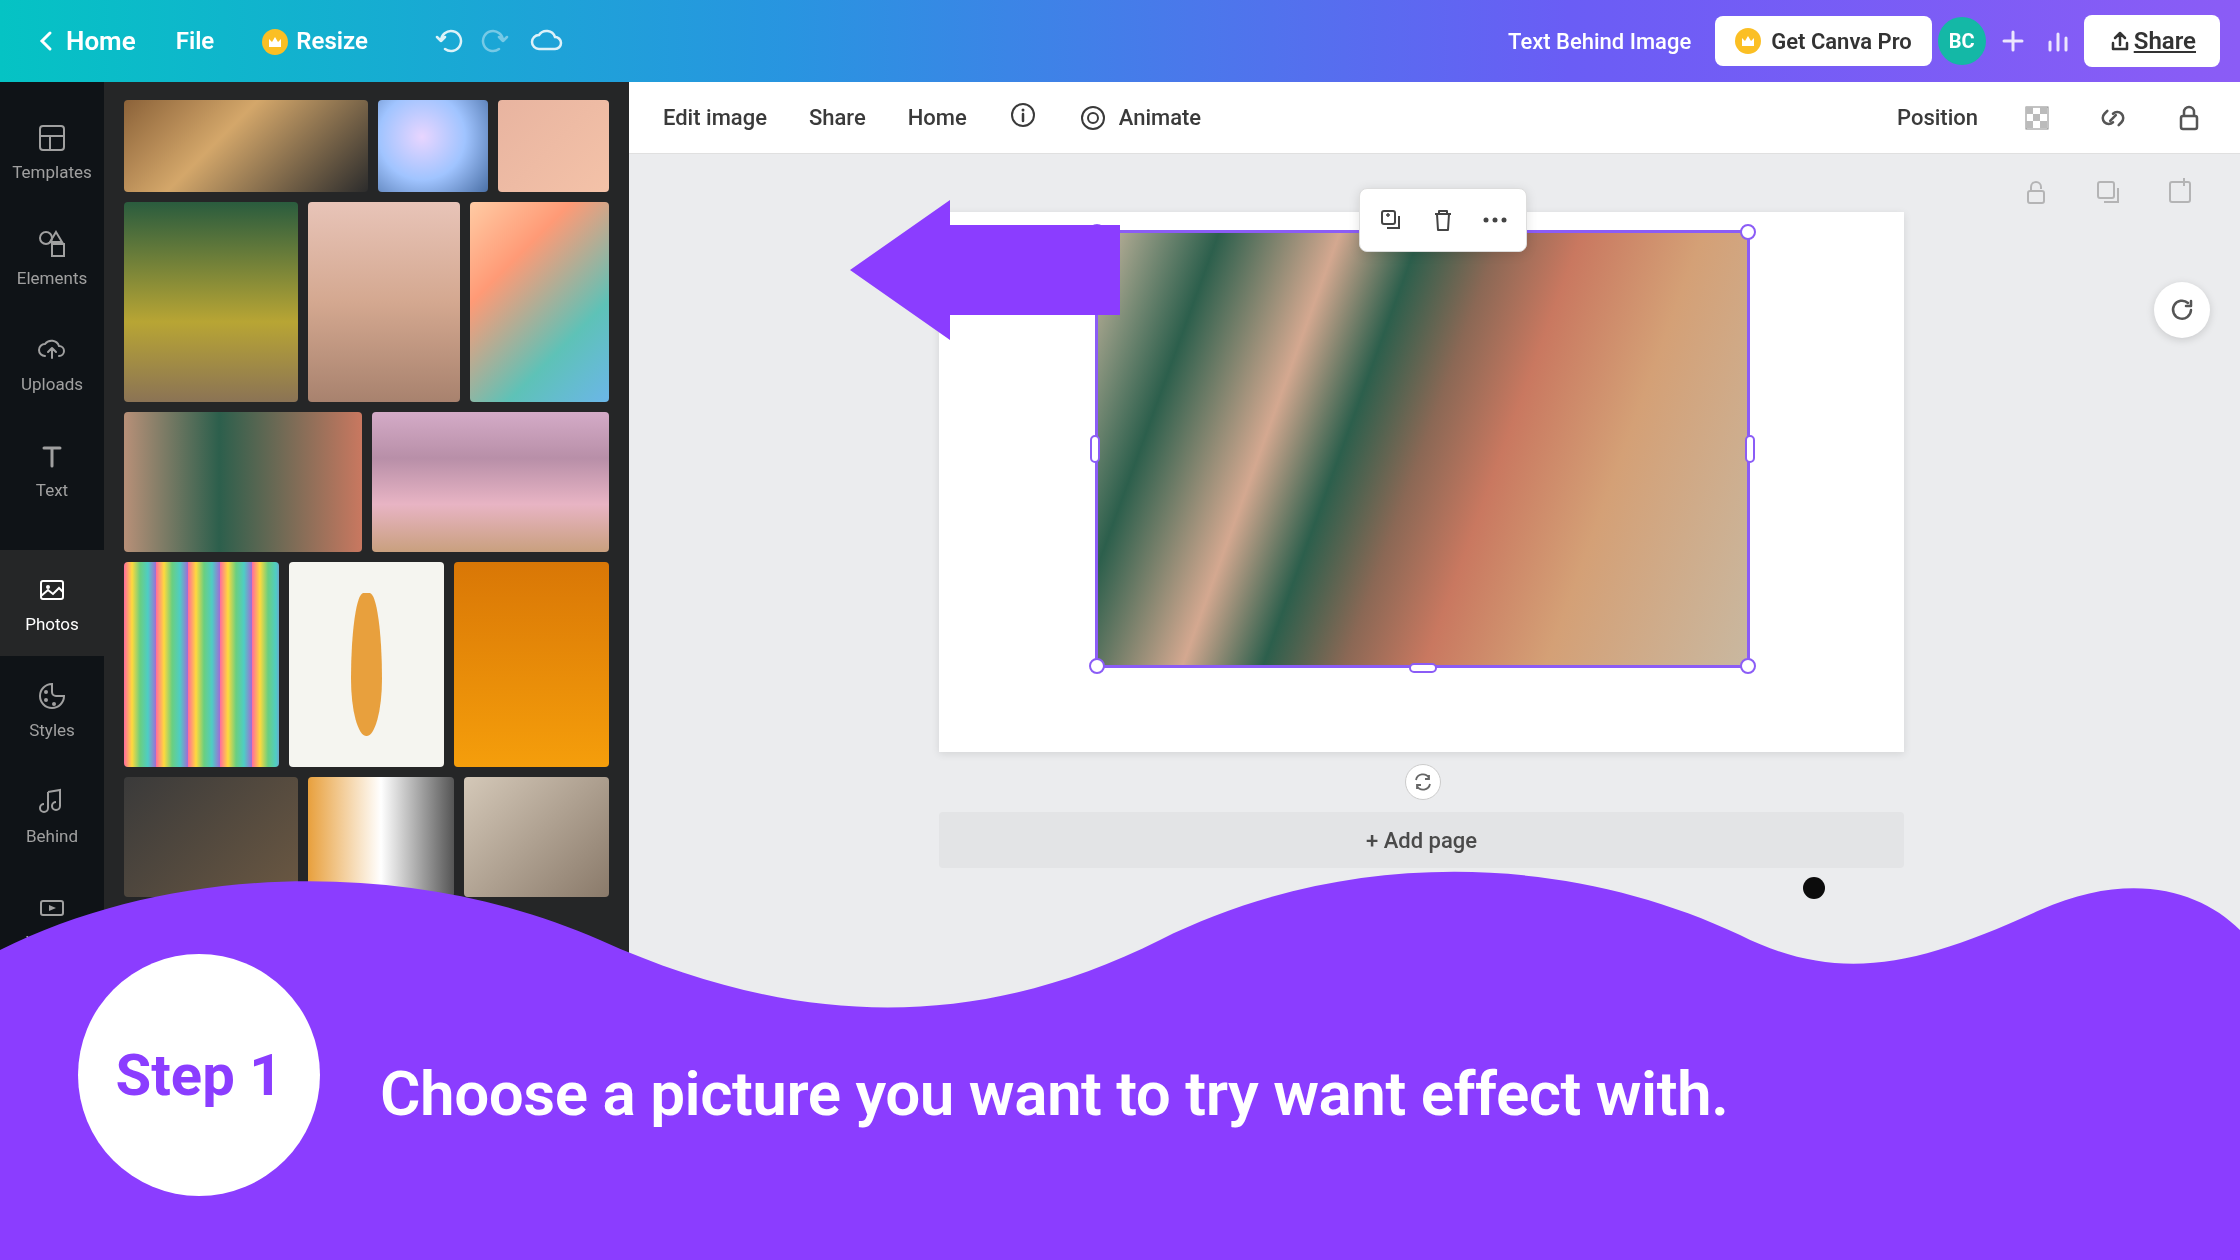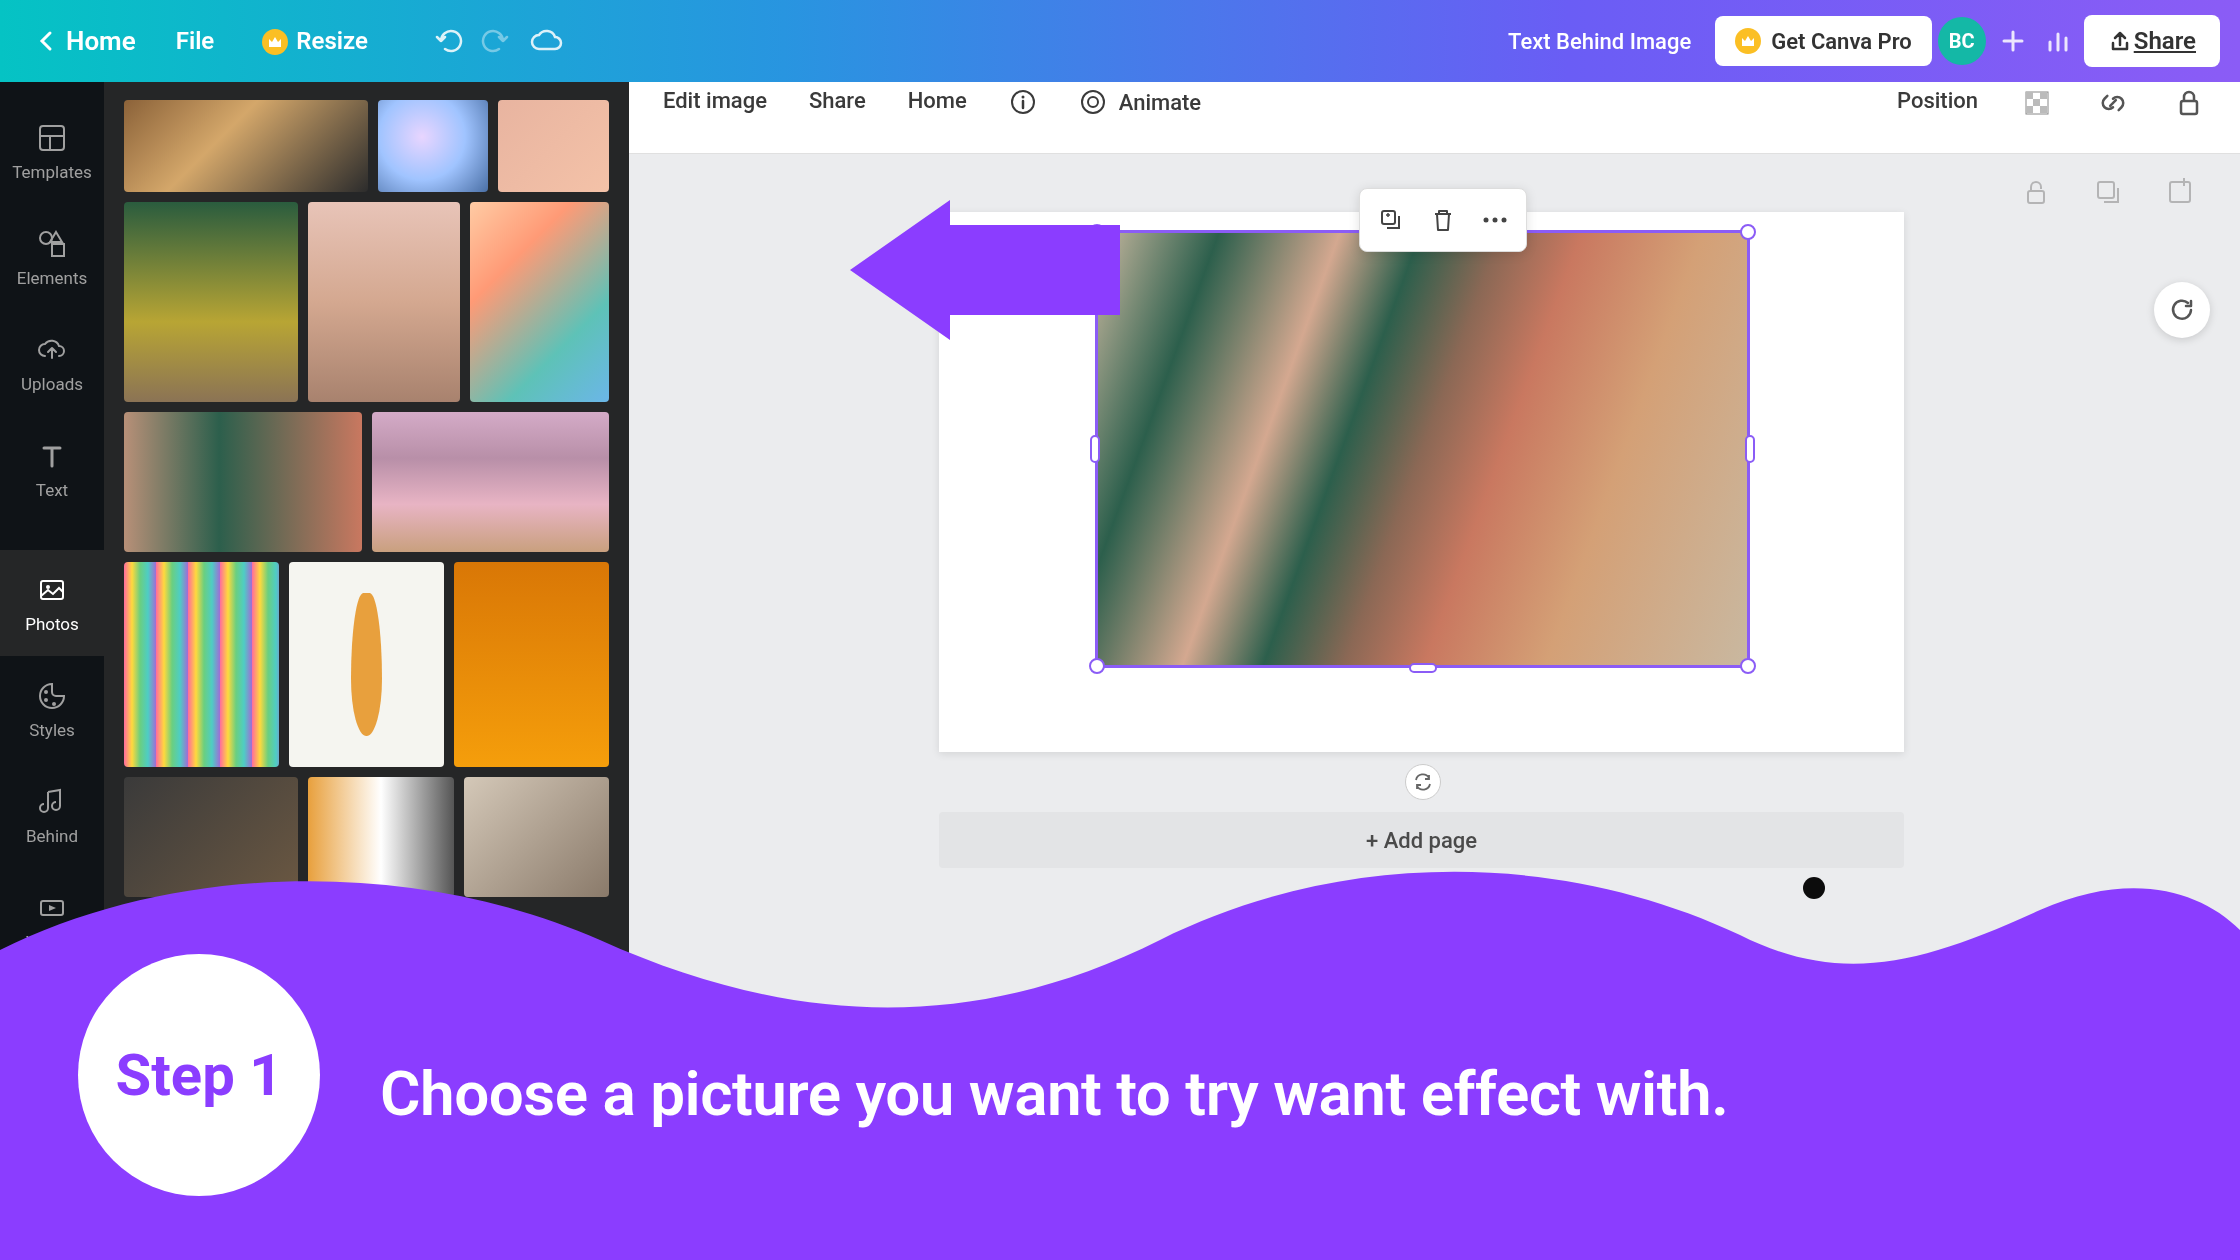--- a/index.html
+++ b/index.html
@@ -43,21 +43,21 @@
 .r4b { height: 205px; background: #f5f5f0; position: relative; flex: 1; }
 .r4b::after { content: ''; position: absolute; left: 40%; top: 15%; width: 20%; height: 70%; background: #e8a03d; border-radius: 40% 40% 50% 50% / 60% 60% 40% 40%; }
 .r4c { height: 205px; background: linear-gradient(180deg, #d97706 0%, #f59e0b 100%); flex: 1; }
 .r5a { height: 120px; background: linear-gradient(135deg, #3a3a3a 0%, #6b5842 100%); flex: 1.2; }
 .r5b { height: 120px; background: linear-gradient(90deg, #e8a03d 0%, #fff 50%, #555 100%); flex: 1; }
 .r5c { height: 120px; background: linear-gradient(135deg, #d4c8b8 0%, #8a7a6a 100%); flex: 1; }
 
 .collapse-handle { position: absolute; left: 622px; top: 520px; width: 24px; height: 100px; background: #252627; border-radius: 0 12px 12px 0; display: flex; align-items: center; justify-content: center; cursor: pointer; }
 
 .canvas-area { position: absolute; left: 629px; top: 82px; right: 0; bottom: 0; background: #ebecee; }
-.img-toolbar { height: 72px; background: #fff; border-bottom: 1px solid #e0e0e0; display: flex; align-items: flex-start; padding: 0 30px; gap: 34px; color: #3a3a3a; font-size: 22px; font-weight: 500; }
+.img-toolbar { height: 72px; background: #fff; border-bottom: 1px solid #e0e0e0; display: flex; align-items: center; padding: 0 30px; gap: 34px; color: #3a3a3a; font-size: 22px; font-weight: 500; }
 .tb-btn { cursor: pointer; padding: 6px 4px; }
 .tb-flex { flex: 1; }
 .tb-right-icon { width: 42px; height: 42px; display: flex; align-items: center; justify-content: center; cursor: pointer; border-radius: 6px; }
 .animate-grp { display: flex; align-items: center; gap: 12px; }
 
 .page-tools { position: absolute; right: 44px; top: 94px; display: flex; gap: 40px; }
 .page-tool { width: 32px; height: 32px; cursor: pointer; opacity: 0.55; }
 
 .canvas-page { position: absolute; left: 310px; top: 130px; width: 965px; height: 540px; background: #fff; box-shadow: 0 2px 8px rgba(0,0,0,0.1); }
 .selected-img { position: absolute; left: 156px; top: 18px; width: 655px; height: 438px; border: 3px solid #8b5cf6; background: linear-gradient(110deg, #c9b8a0 0%, #2c5f4c 15%, #d4a890 30%, #2c5f4c 40%, #8b6855 50%, #c97860 60%, #d4a076 75%, #c9b8a0 100%); }

